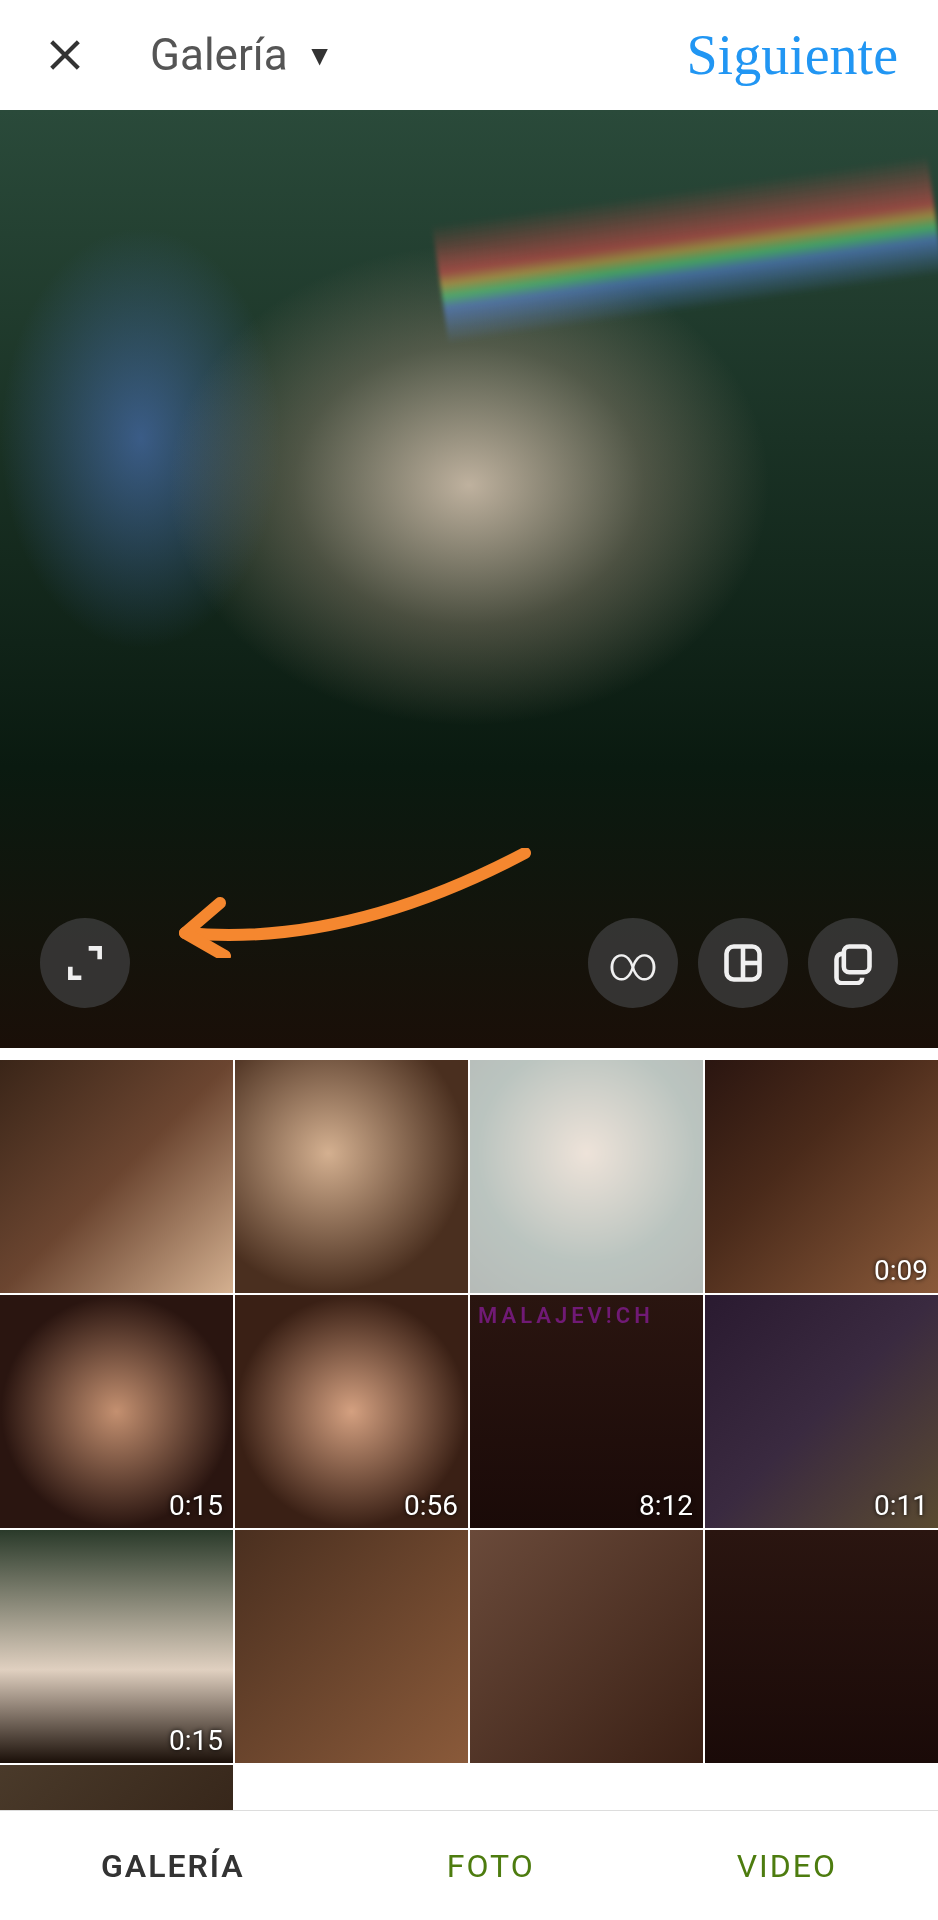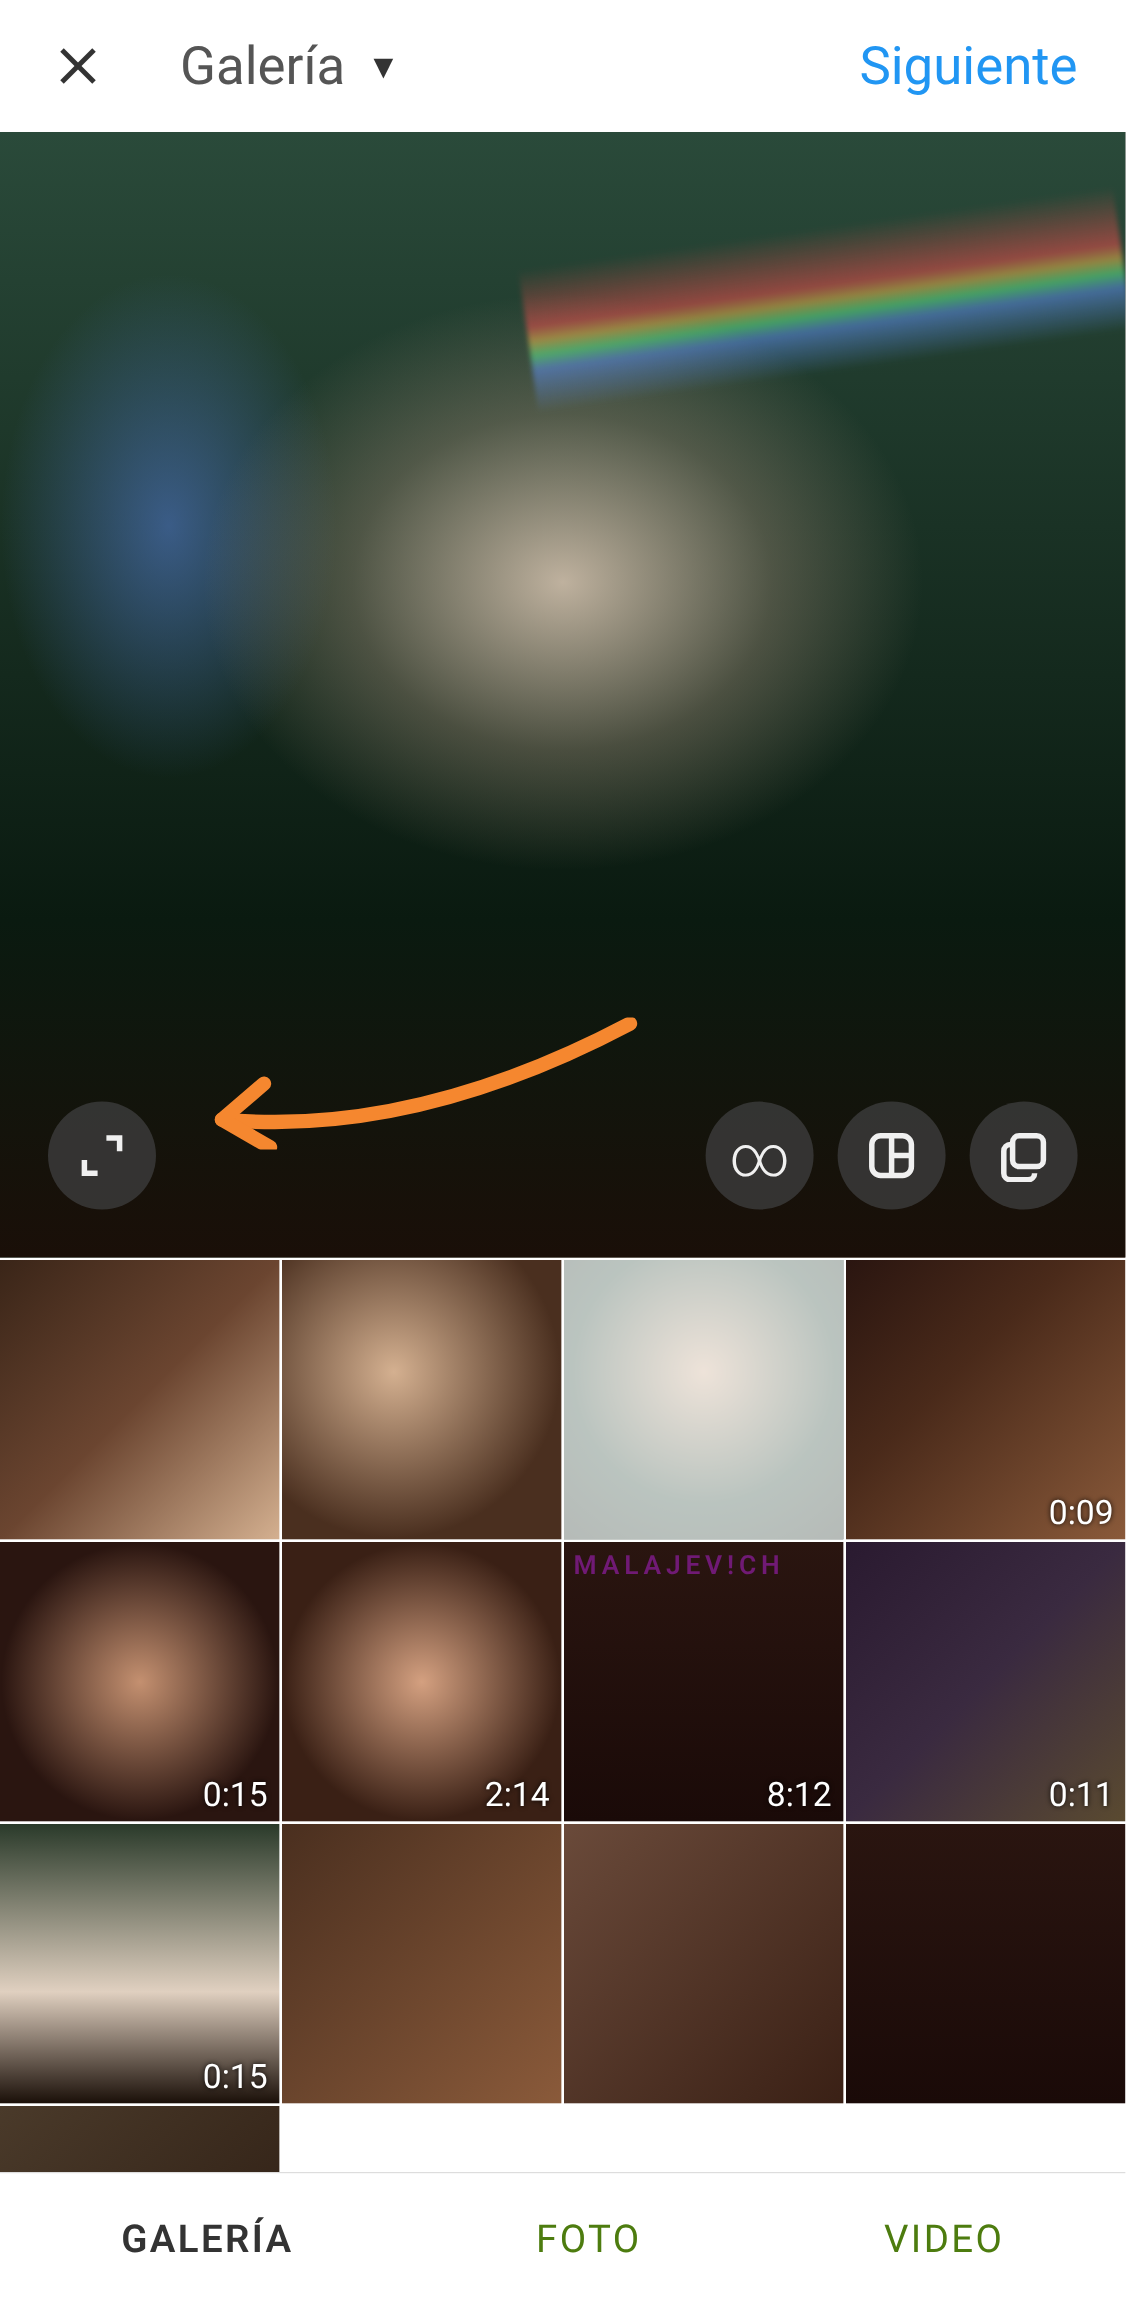--- a/index.html
+++ b/index.html
@@ -37,22 +37,23 @@
       align-items: center;
       gap: 18px;
       color: #555;
       font-size: 44px;
       cursor: pointer;
     }
     .chevron { font-size: 28px; color: #333; }
     .next-btn {
       margin-left: auto;
       color: #2196F3;
-      font-size: 44px;
-      cursor: pointer;
+      font-size: 56px;
+      cursor: pointer;
+      font-family: Liberation Serif, serif;
     }
     
     
     .preview {
       width: 938px;
       height: 938px;
       position: relative;
       background: linear-gradient(135deg, #1a3a2a 0%, #0a2015 35%, #3a2515 100%);
       overflow: hidden;
     }
@@ -102,21 +103,21 @@
     
     
     .gallery-grid {
       flex: 1;
       display: grid;
       grid-template-columns: repeat(4, 1fr);
       grid-auto-rows: 233px;
       gap: 2px;
       background: #fff;
       overflow: hidden;
-      padding-top: 2px;
+      padding-top: 12px;
     }
     .thumb {
       position: relative;
       overflow: hidden;
       cursor: pointer;
     }
     .thumb-img {
       position: absolute;
       inset: 0;
     }
@@ -246,21 +247,21 @@
     <div class="thumb">
       <div class="thumb-img t4"></div>
       <div class="duration">0:09</div>
     </div>
     <div class="thumb">
       <div class="thumb-img t5"></div>
       <div class="duration">0:15</div>
     </div>
     <div class="thumb">
       <div class="thumb-img t6"></div>
-      <div class="duration">2:14</div>
+      <div class="duration">0:56</div>
     </div>
     <div class="thumb">
       <div class="thumb-img t7"></div>
       <div class="malajevich-banner">MALAJEV!CH</div>
       <div class="duration">8:12</div>
     </div>
     <div class="thumb">
       <div class="thumb-img t9"></div>
       <div class="duration">0:11</div>
     </div>

